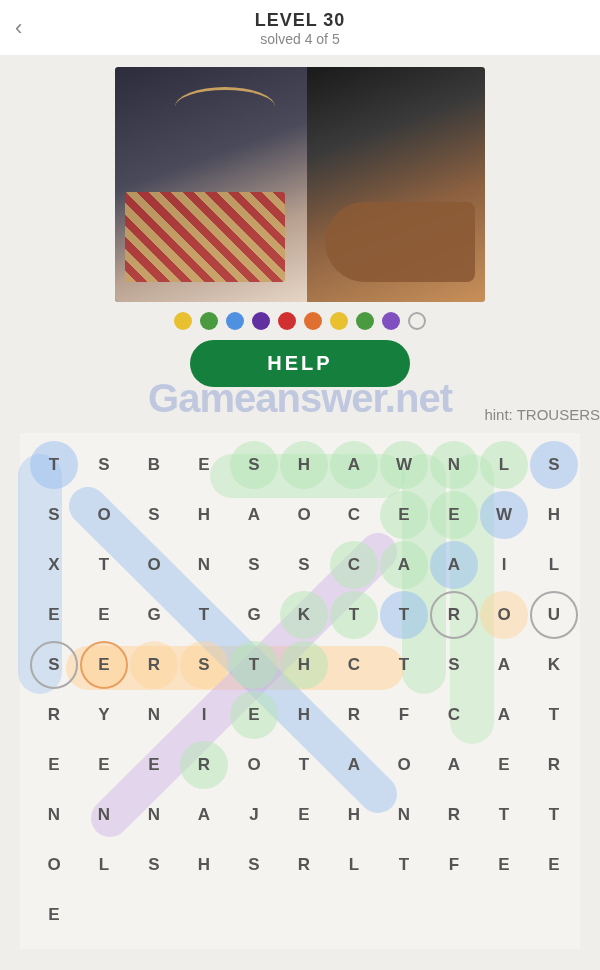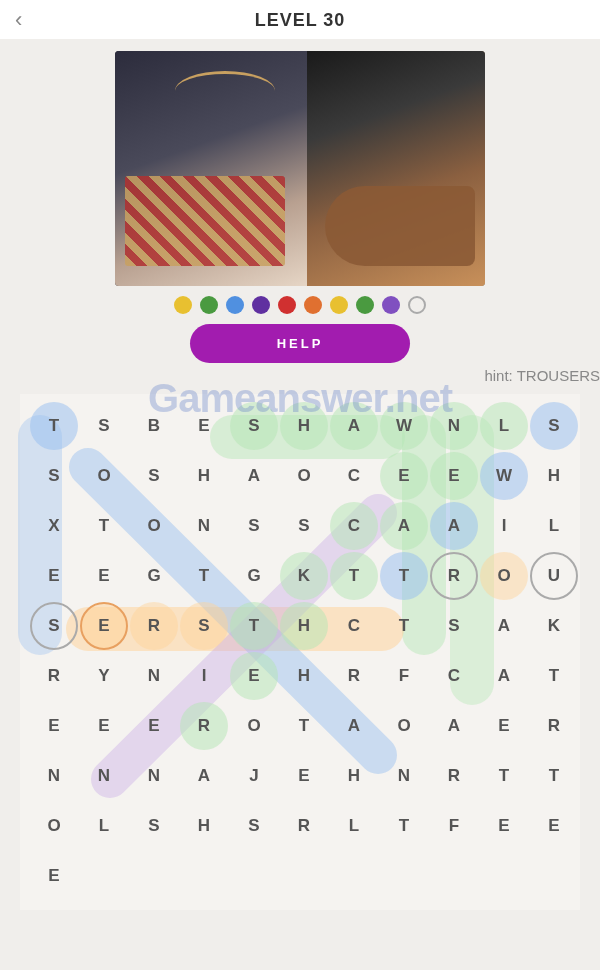--- a/index.html
+++ b/index.html
@@ -130,26 +130,26 @@
     }
     .dot {
       width: 18px;
       height: 18px;
       border-radius: 50%;
     }
 
     
     .help-btn {
       display: block;
-      margin: 0 auto 4px;
+      margin: 0 auto 19px;
       width: 220px;
       padding: 12px 0;
-      background: #a21caf;
+      background: #15803d;
       color: white;
-      font-size: 13px;
+      font-size: 20px;
       font-weight: bold;
       letter-spacing: 3px;
       border: none;
       border-radius: 30px;
       cursor: pointer;
       text-align: center;
     }
 
     
     .hint-text {
@@ -213,20 +213,21 @@
       pointer-events: none;
       z-index: 0;
     }
   </style>
 </head>
 <body>
 
 <div class="header">
   <button class="back-btn">‹</button>
   <div class="level-title">LEVEL 30</div>
+  <div class="level-sub">solved 4 of 5</div>
 </div>
 
 <div class="game-image">
   <div class="game-image-inner">
     <div class="img-left"></div>
     <div class="img-right"></div>
     <div class="img-plaid"></div>
     <div class="img-shoe"></div>
     <div class="img-hanger"></div>
   </div>

